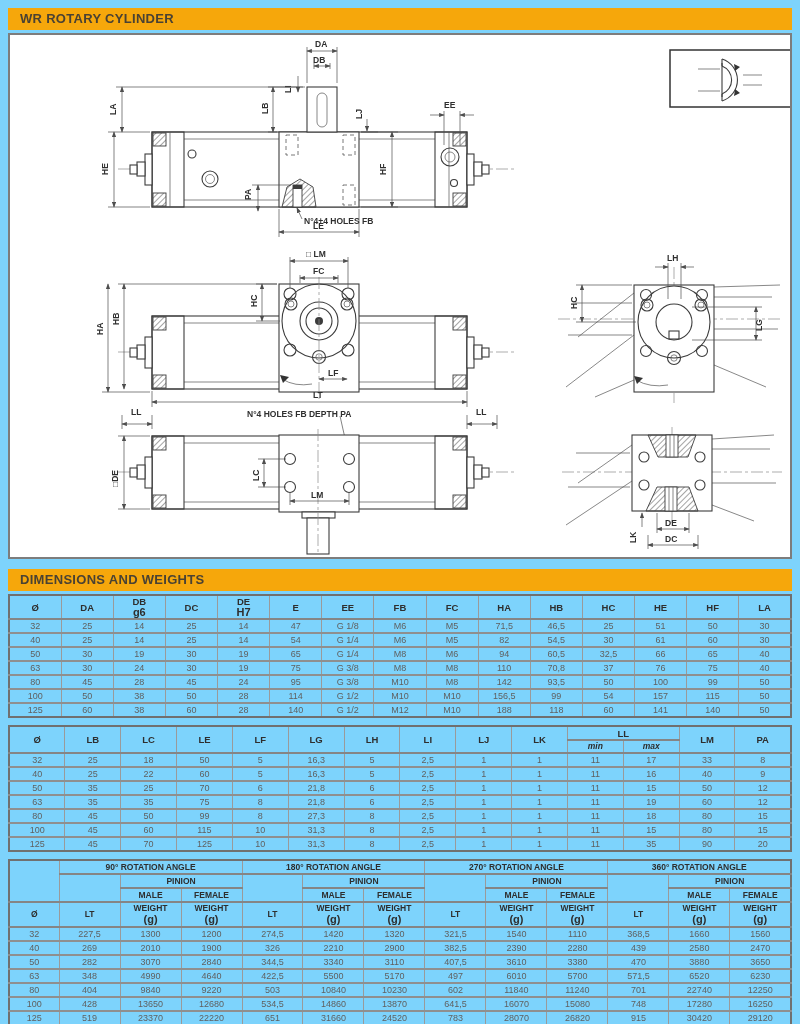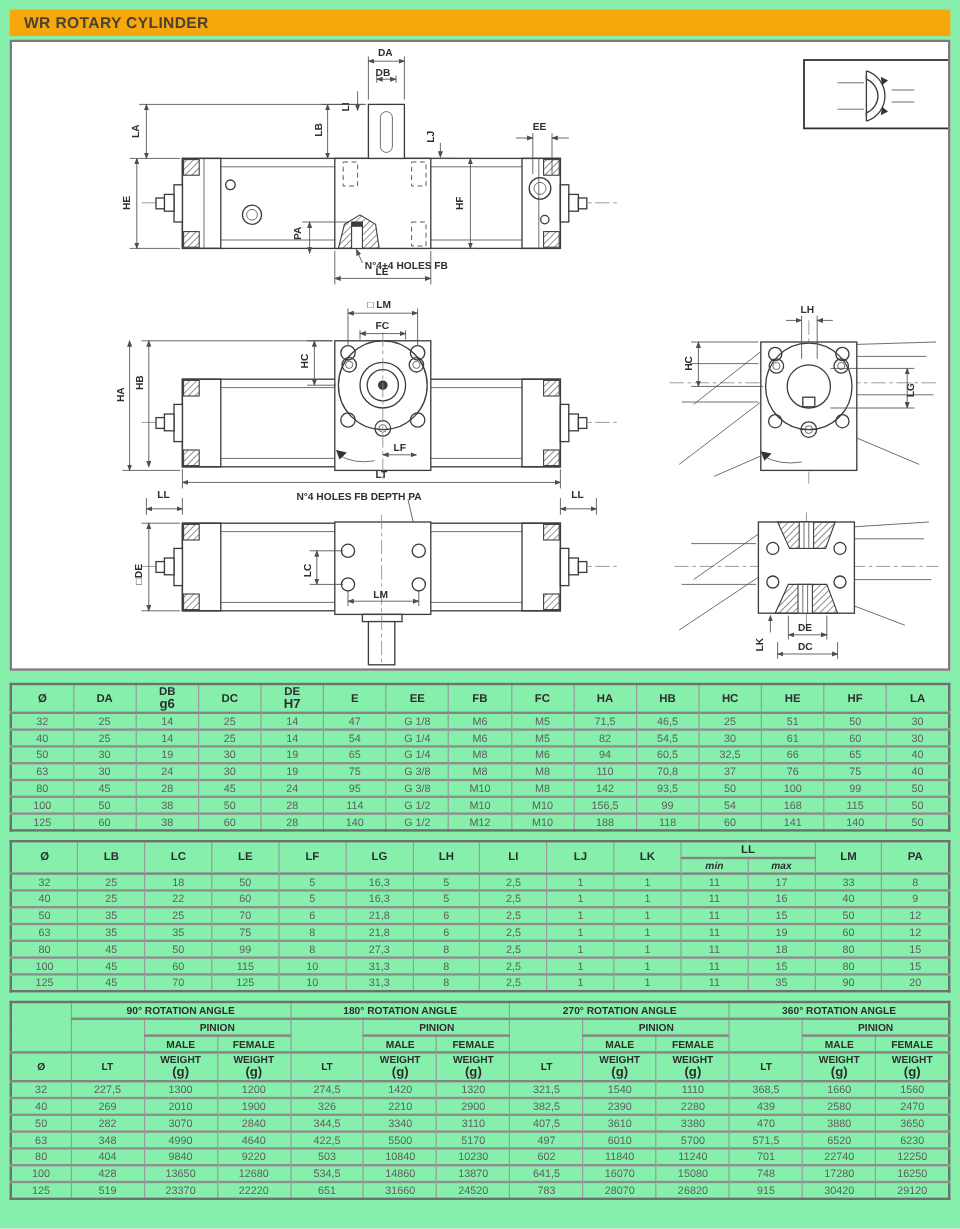--- a/index.html
+++ b/index.html
@@ -1,16 +1,16 @@
 <!DOCTYPE html>
 <html><head>
 <meta charset="utf-8">
 <style>
   html,body{margin:0;padding:0;background:#ffffff;font-family:"Liberation Sans",sans-serif;}
-  .page{width:800px;height:1024px;box-sizing:border-box;padding:8px;background:#86efac;}
+  .page{width:800px;height:1024px;box-sizing:border-box;padding:8px;background:#7dd3fc;}
   .bar{background:#F6A70B;color:#4A4233;font-weight:bold;font-size:13px;
        height:22px;line-height:22px;padding-left:12px;letter-spacing:.3px;}
   .drawbox{border:2px solid #7d7d7d;height:522px;margin-top:3px;margin-bottom:10px;background:#fff;overflow:hidden;}
   .bar2{margin-bottom:3px;}
   table{border-collapse:collapse;table-layout:fixed;width:100%;margin-bottom:7px;
         font-size:9px;color:#606060;}
   th,td{border:1px solid #9a9a9a;text-align:center;padding:0 1px;height:12px;line-height:11px;}
   table{border:2px solid #707070;}
   thead th{color:#2e2e2e;font-weight:bold;font-size:9.5px;border-bottom:2px solid #858585;}
   tbody td{border-top:2px solid #8f8f8f;}
@@ -359,20 +359,21 @@
       <text class="lbl" x="655" y="491">DE</text>
 
       <line class="dm" x1="638" y1="500" x2="638" y2="514"></line>
           <line class="dm" x1="688" y1="500" x2="688" y2="514"></line>
       <line class="dm" x1="638" y1="510" x2="688" y2="510" marker-start="url(#arb)" marker-end="url(#ar)"></line>
       <text class="lbl" x="655" y="507">DC</text>
     </g>
   </svg>
   </div>
 
+  <div class="bar bar2">DIMENSIONS AND WEIGHTS</div>
 
   <table class="t1">
     <thead>
       <tr>
         <th><span>Ø</span></th>
         <th><span>DA</span></th>
         <th><span>DB</span><br><span class="sub">g6</span></th>
         <th><span>DC</span></th>
         <th><span>DE</span><br><span class="sub">H7</span></th>
         <th><span>E</span></th>
@@ -479,21 +480,21 @@
           <td>38</td>
           <td>50</td>
           <td>28</td>
           <td>114</td>
           <td>G 1/2</td>
           <td>M10</td>
           <td>M10</td>
           <td>156,5</td>
           <td>99</td>
           <td>54</td>
-          <td>168</td>
+          <td>157</td>
           <td>115</td>
           <td>50</td>
         </tr>
         <tr>
           <td>125</td>
           <td>60</td>
           <td>38</td>
           <td>60</td>
           <td>28</td>
           <td>140</td>

